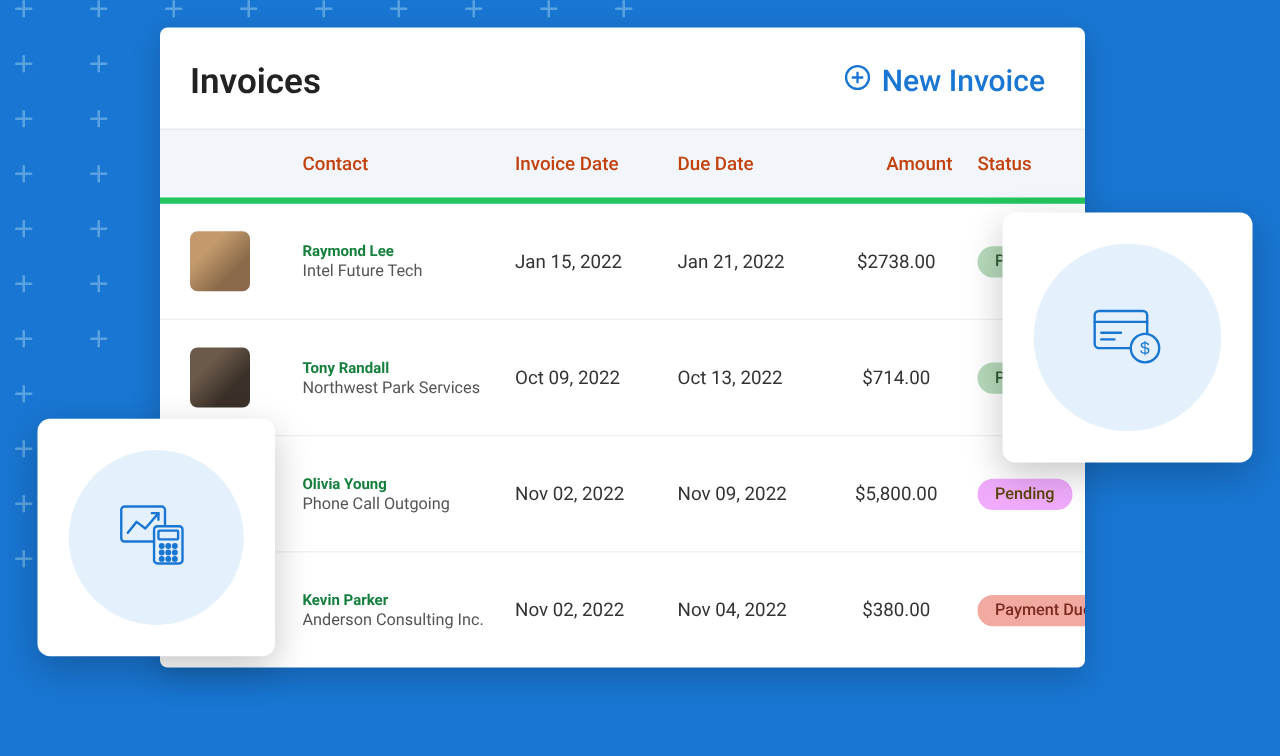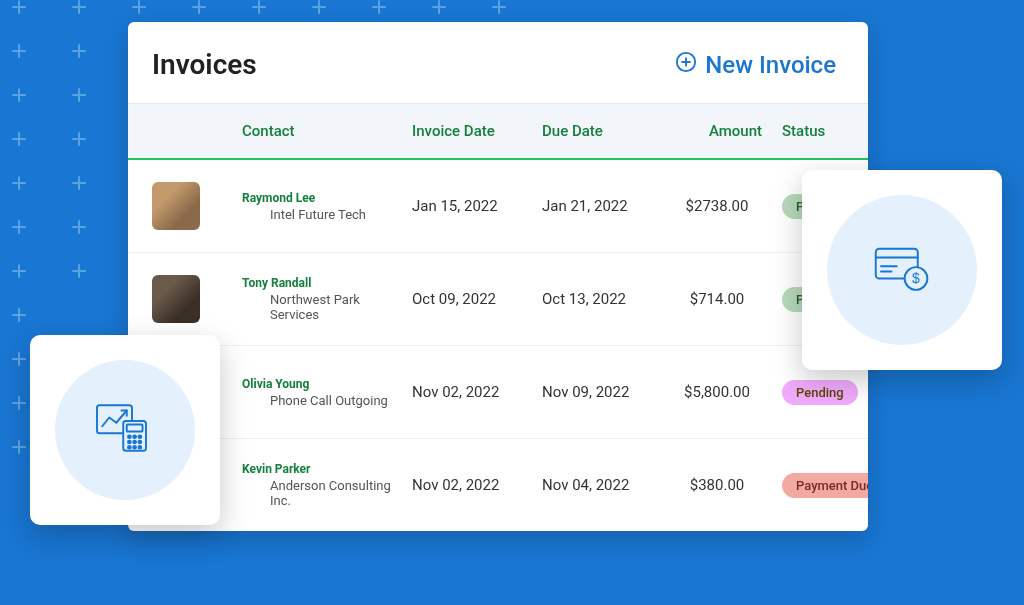--- a/index.html
+++ b/index.html
@@ -61,23 +61,23 @@
     cursor: pointer;
   }
   .new-btn svg { width: 22px; height: 22px; stroke: #1976d2; }
 
   .table-header-row {
     display: grid;
     grid-template-columns: 90px 170px 130px 130px 100px 120px;
     column-gap: 0;
     background: #f2f6fa;
     border-top: 1px solid #e3e8ee;
-    border-bottom: 2px solid #22c55e;
+    border-bottom: 5px solid #22c55e;
     padding: 18px 0 18px 24px;
-    color: #15803d;
+    color: #c2410c;
     font-size: 15px;
     font-weight: 500;
   }
   .col-avatar {}
   .col-amount { text-align: right; padding-right: 10px;}
   .col-status { padding-left: 10px;}
 
   .row {
     display: grid;
     grid-template-columns: 90px 170px 130px 130px 100px 120px;
@@ -90,21 +90,21 @@
   .row:last-child { border-bottom: none; }
   .avatar {
     width: 48px; height: 48px; border-radius: 6px; background: #ddd;
     background-size: cover; background-position: center;
   }
   .av1 { background: linear-gradient(135deg,#c49a6c 30%,#8a6a4a 70%); }
   .av2 { background: linear-gradient(135deg,#6b5a4a 30%,#3a3028 70%); }
   .av3 { background: linear-gradient(135deg,#d9c2a0 30%,#a08060 70%); }
   .av4 { background: linear-gradient(135deg,#e0c8b0 30%,#b09070 70%); }
   .contact-name { font-weight: 700; font-size: 12px; color: #15803d; }
-  .contact-company { font-size: 13px; color: #555; margin-top: 2px; margin-left: 28px;}
+  .contact-company { font-size: 13px; color: #555; margin-top: 2px;}
   .amount-cell { text-align: center; padding-right: 10px;}
   .badge {
     display: inline-block;
     padding: 5px 14px;
     border-radius: 14px;
     font-size: 13px;
     font-weight: 500;
     margin-left: 10px;
   }
   .badge.paid { background: #b7d9bb; color: #2e5c35; }

